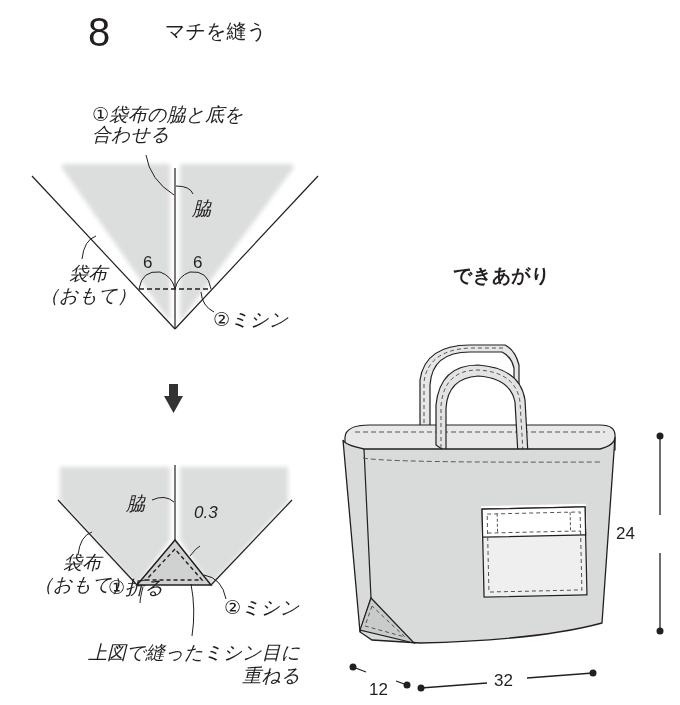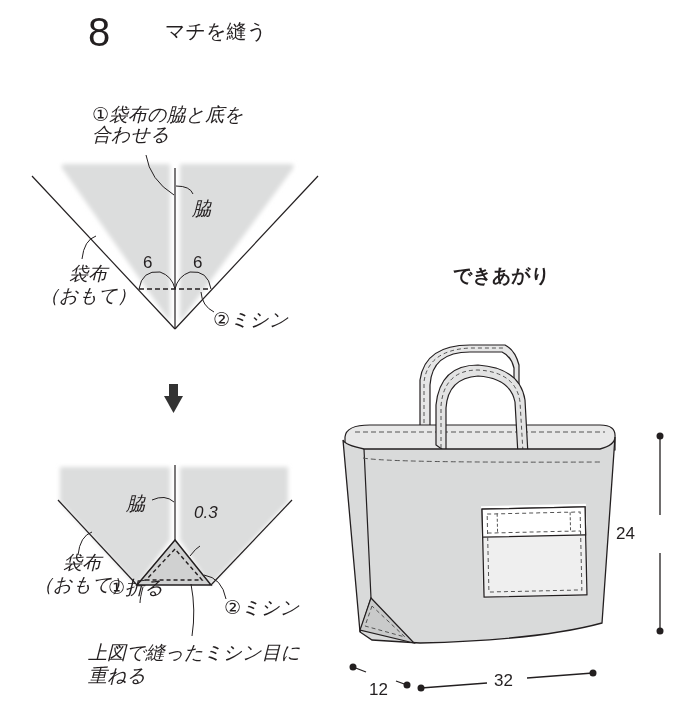--- a/index.html
+++ b/index.html
@@ -5,21 +5,21 @@
   html, body { margin: 0; padding: 0; background: #ffffff; }
   body { width: 680px; height: 705px; position: relative; overflow: hidden;
          font-family: "DejaVu Sans", "Liberation Sans", sans-serif; color: #231f20; }
   .abs { position: absolute; }
   .step-num { left: 88px; top: 8px; font-size: 40px; font-weight: 500; line-height: 48px; font-family: "Liberation Sans", sans-serif; }
   .step-title { left: 126px; top: 17px; font-size: 20px; line-height: 28px; margin-left: 39px; }
   .label { font-size: 19px; line-height: 20px; white-space: nowrap; font-style: italic; }
   .num { font-size: 17px; font-family: "Liberation Sans", sans-serif; line-height: 20px; }
   svg { position: absolute; left: 0; top: 0; }
   .done-title { left: 438px; top: 262px; font-size: 19px; line-height: 26px; font-weight: 600; margin-left: 15px; }
-  .multi { white-space: pre; }
+  .multi { white-space: pre; text-align: right; }
 </style>
 </head>
 <body>
 
 <div class="abs step-num">8</div>
 <div class="abs step-title">マチを縫う</div>
 
 <svg width="680" height="705" viewBox="0 0 680 705">
   <defs>
     <filter id="soft" x="-10%" y="-10%" width="120%" height="120%">

